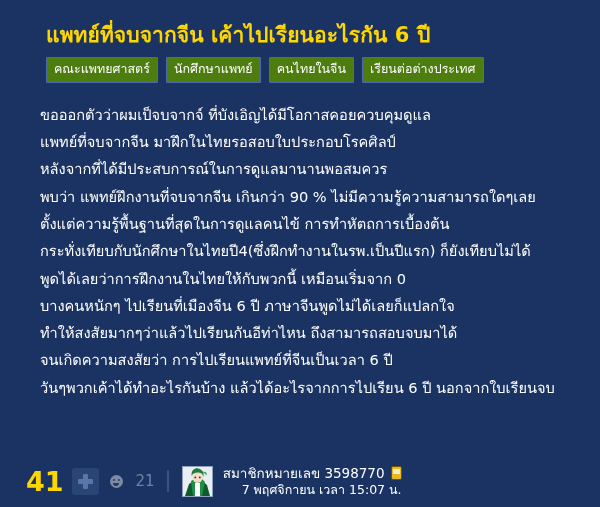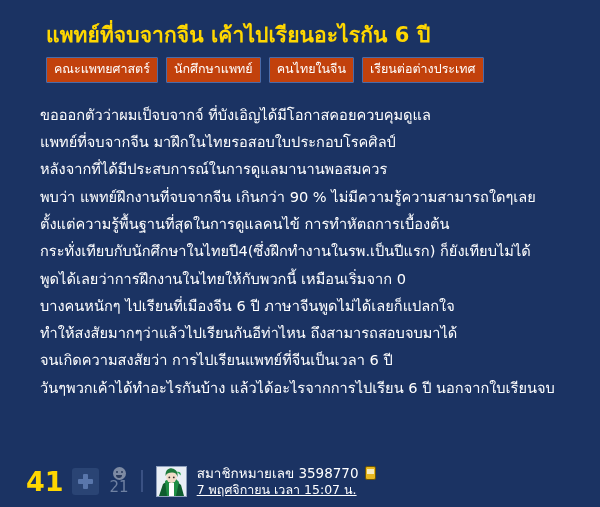--- a/index.html
+++ b/index.html
@@ -38,21 +38,21 @@
   .tag-row {
     display: flex;
     flex-direction: row;
     align-items: center;
     gap: 8px;
     padding: 9px 0 0 34px;
   }
   .tag {
     border: 1px solid #4a6ba8;
     color: #ffffff;
-    background: #c2410c;
+    background: #4d7c0f;
     font-size: 12.5px;
     line-height: 1;
     padding: 5px 7px 6px 7px;
     white-space: nowrap;
     border-radius: 1px;
   }
 
   
   .body-text {
     padding: 18px 0 0 28px;
@@ -112,24 +112,24 @@
   .plus-button::after {
     top: 50%;
     left: 6px;
     height: 5px;
     width: 15px;
     margin-top: -2.5px;
   }
 
   .emote-group {
     display: flex;
-    flex-direction: column;
+    flex-direction: row;
     align-items: center;
     margin-left: 11px;
-    gap: 0;
+    gap: 13px;
   }
   .emote-icon {
     width: 13px;
     height: 13px;
     border-radius: 50%;
     background: #7d8aa3;
     position: relative;
     flex: none;
   }
   .emote-icon::before {
@@ -214,22 +214,22 @@
     left: 1px;
     top: 2px;
     right: 1px;
     height: 5px;
     background: #f5ebc0;
   }
   .timestamp {
     color: #ffffff;
     font-size: 12.5px;
     line-height: 1.1;
-    text-decoration: underline;
-    white-space: nowrap;
+    white-space: nowrap;
+    text-align: right;
   }
 </style>
 </head>
 <body>
 
 <div class="post">
 
   <div class="title">แพทย์ที่จบจากจีน เค้าไปเรียนอะไรกัน 6 ปี</div>
 
   <div class="tag-row">

